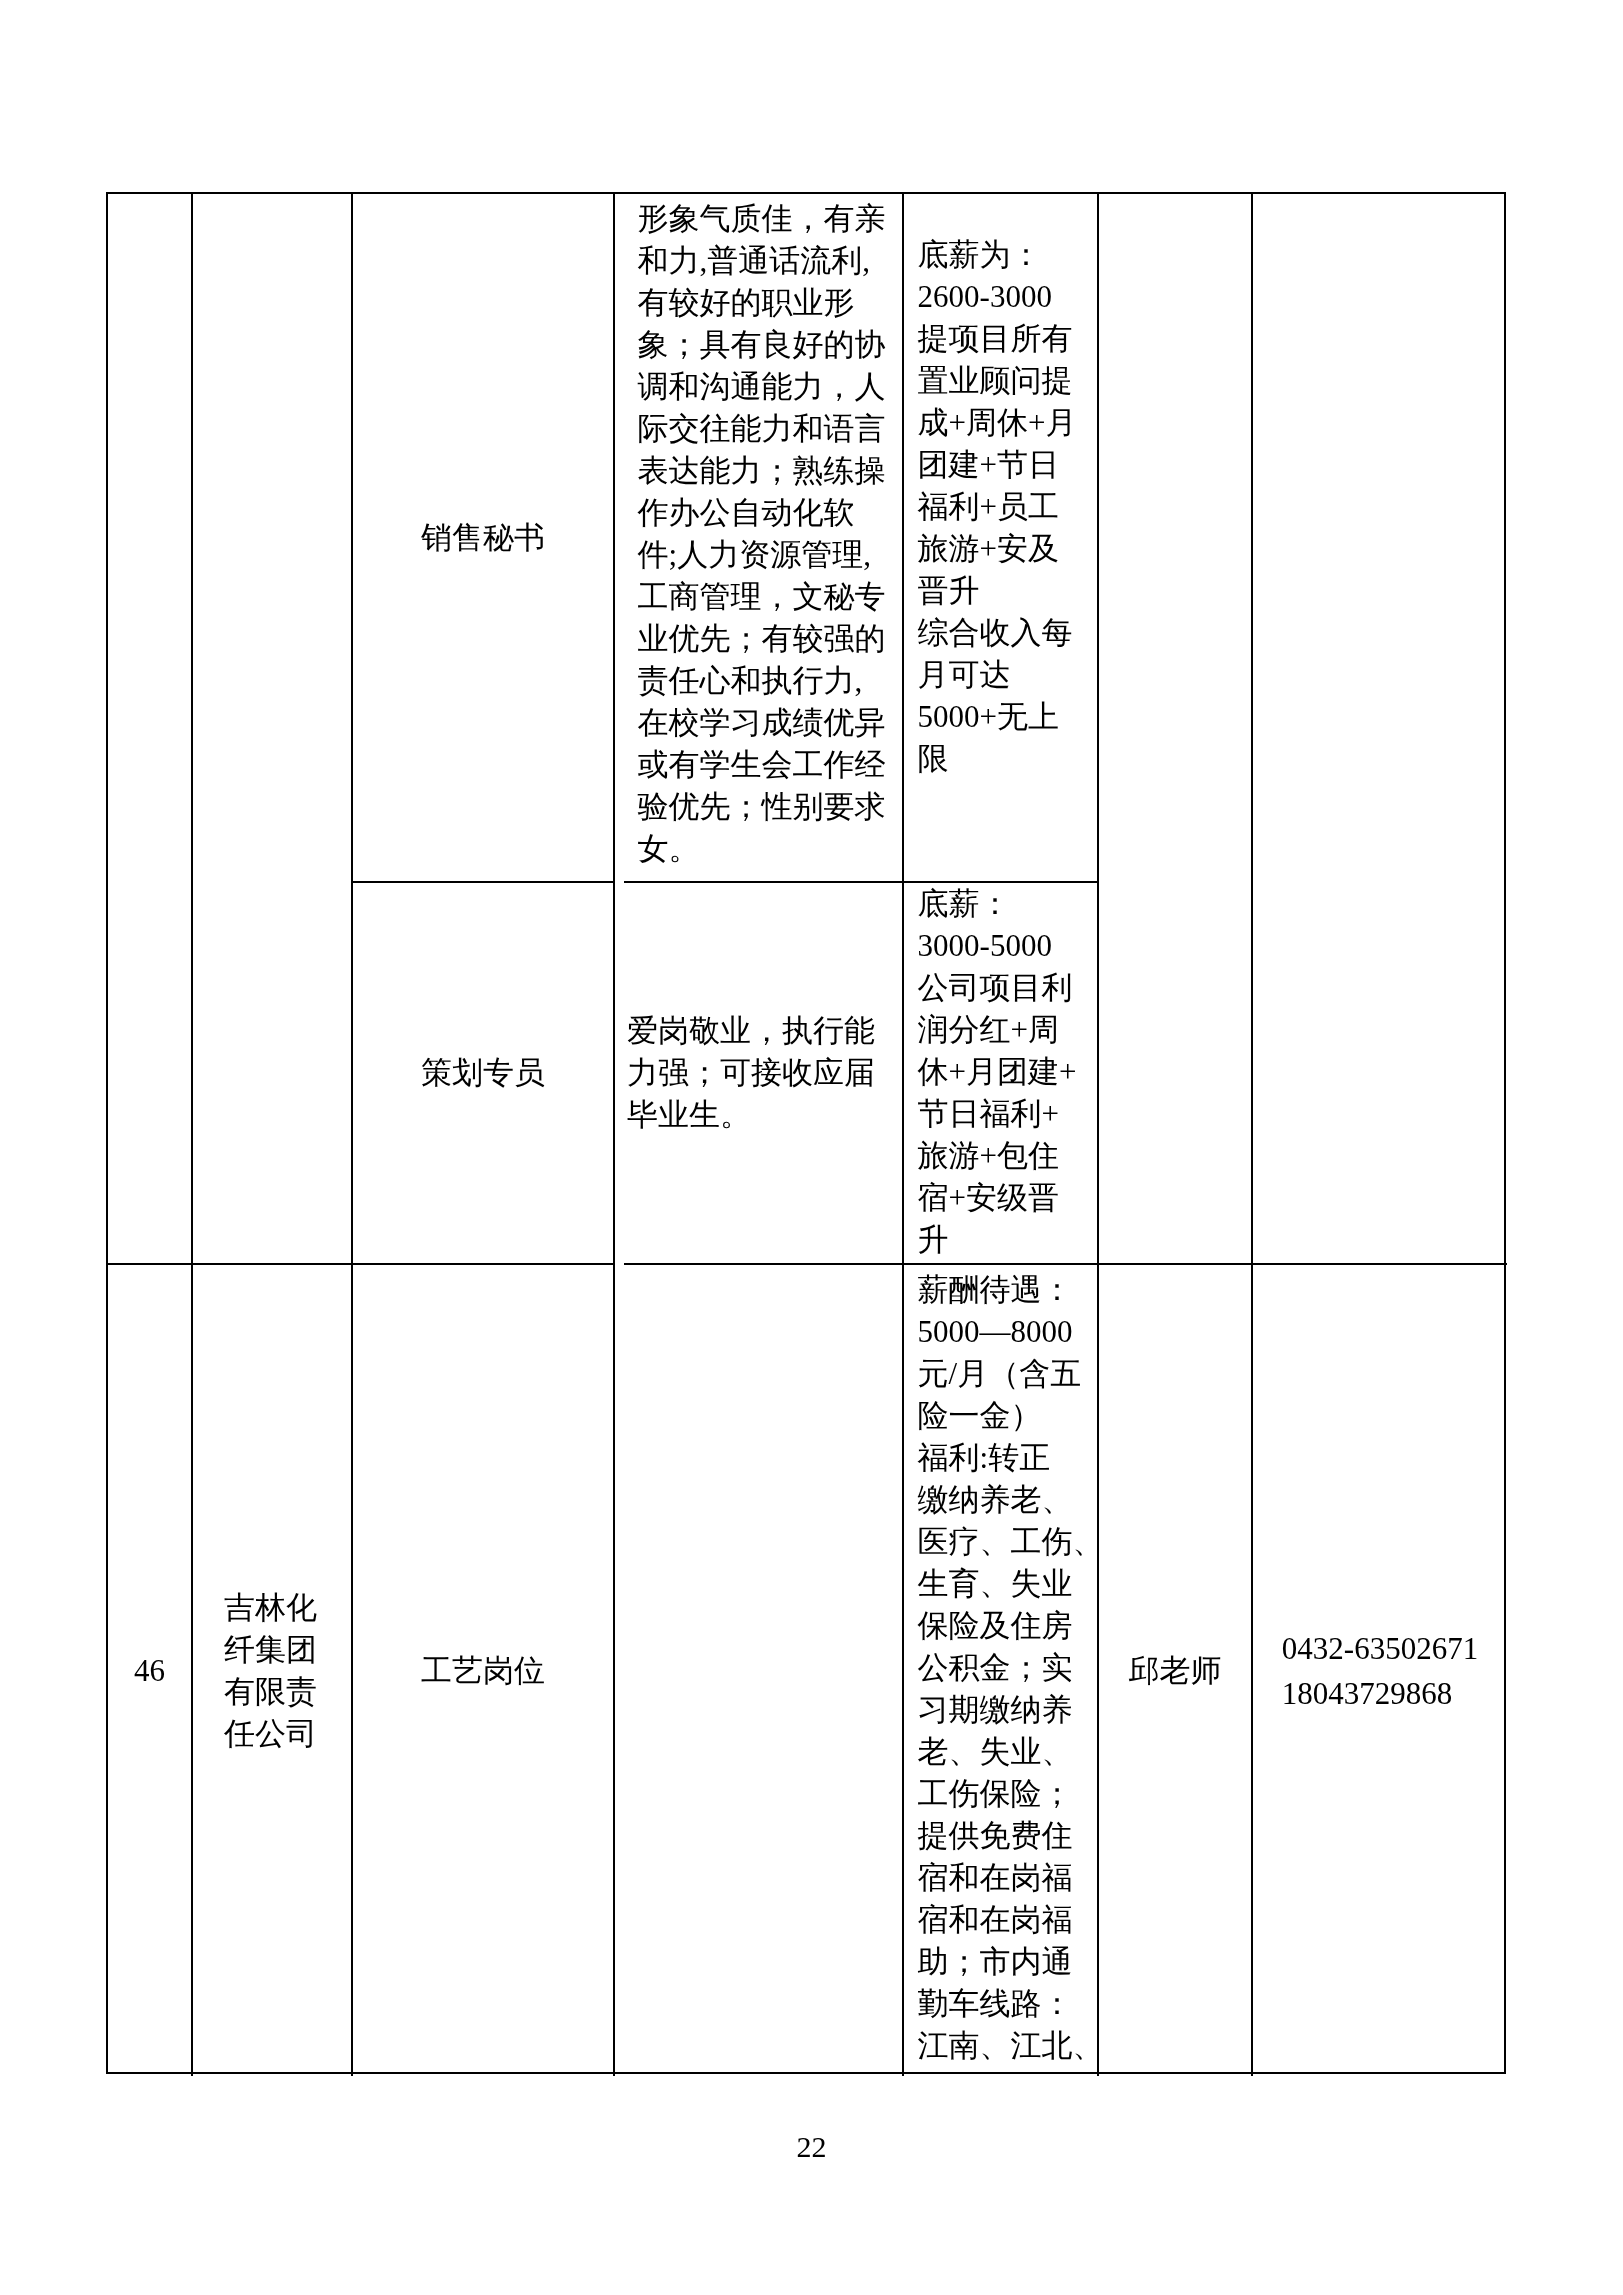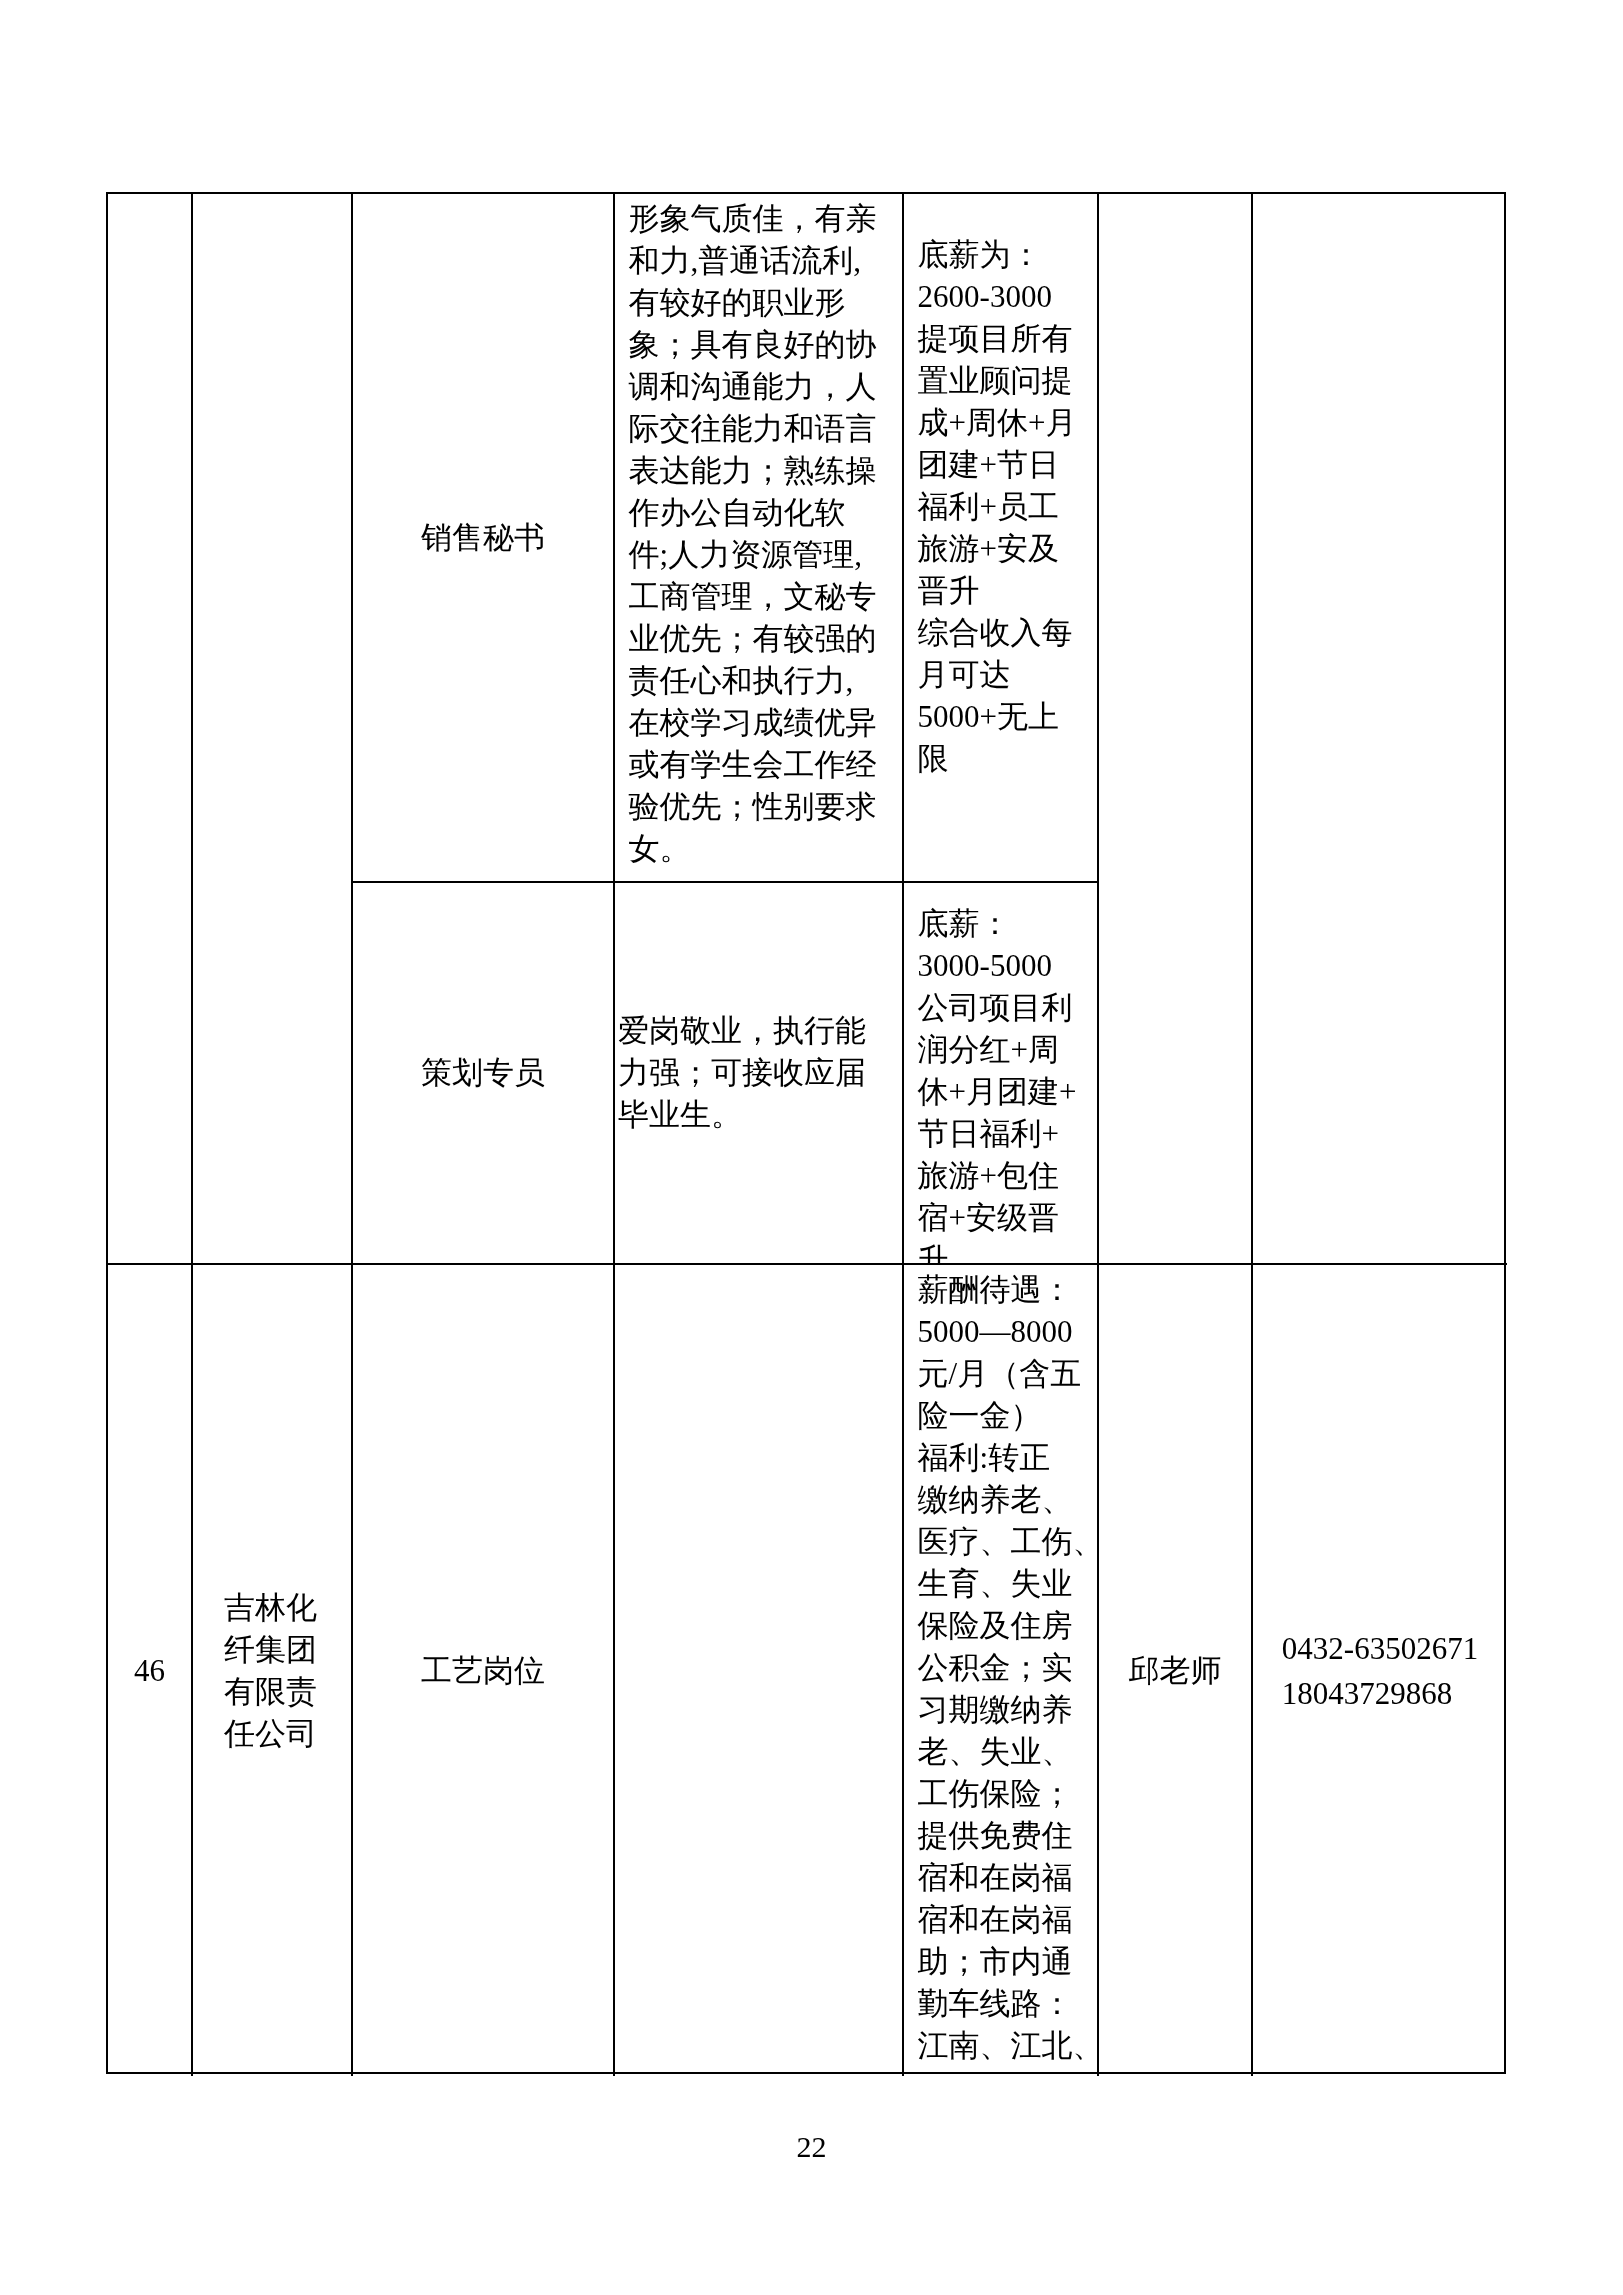--- a/index.html
+++ b/index.html
@@ -30,29 +30,29 @@
     line-height:42px;
   }
   .cell.last-col{border-right:none;}
   .cell.last-row{border-bottom:none;}
   .center{
     display:flex;align-items:center;justify-content:center;
     text-align:center;
   }
   .text-top{padding:4.1px 11px 0 13.6px;}
   .salary-offset{padding-top:40px;}
-  .salary-snug{padding-top:20px;}
+  .salary-snug{padding-top:0;}
   .tline{white-space:nowrap;}
   .company-inner{width:96px;text-align:left;word-break:break-all;}
   .phone-inner{text-align:left;line-height:45px;}
   .span-rows{grid-row:1 / 3;}
   .r2{grid-row:2;}
   .r3{grid-row:3;}
   .c1{grid-column:1;} .c2{grid-column:2;} .c3{grid-column:3;}
-  .c4{grid-column:4;} .c5{grid-column:5;} .c6{grid-column:6;} .c7{grid-column:7;}
+  .c4{grid-column:4;margin-left:9px;} .c5{grid-column:5;} .c6{grid-column:6;} .c7{grid-column:7;}
   .page-number{
     position:absolute;left:0;top:2130px;width:100%;
     text-align:center;font-size:30px;line-height:34px;
   }
 </style>
 </head>
 <body>
 
 <div class="page">
 

